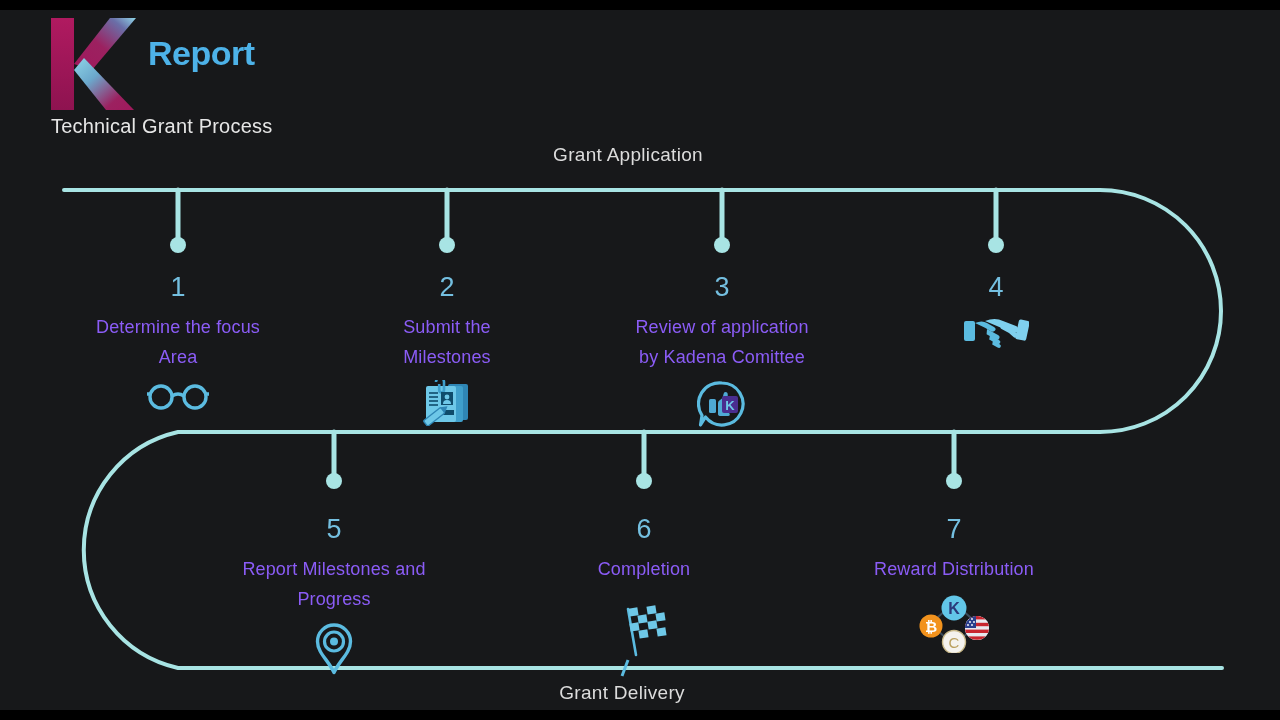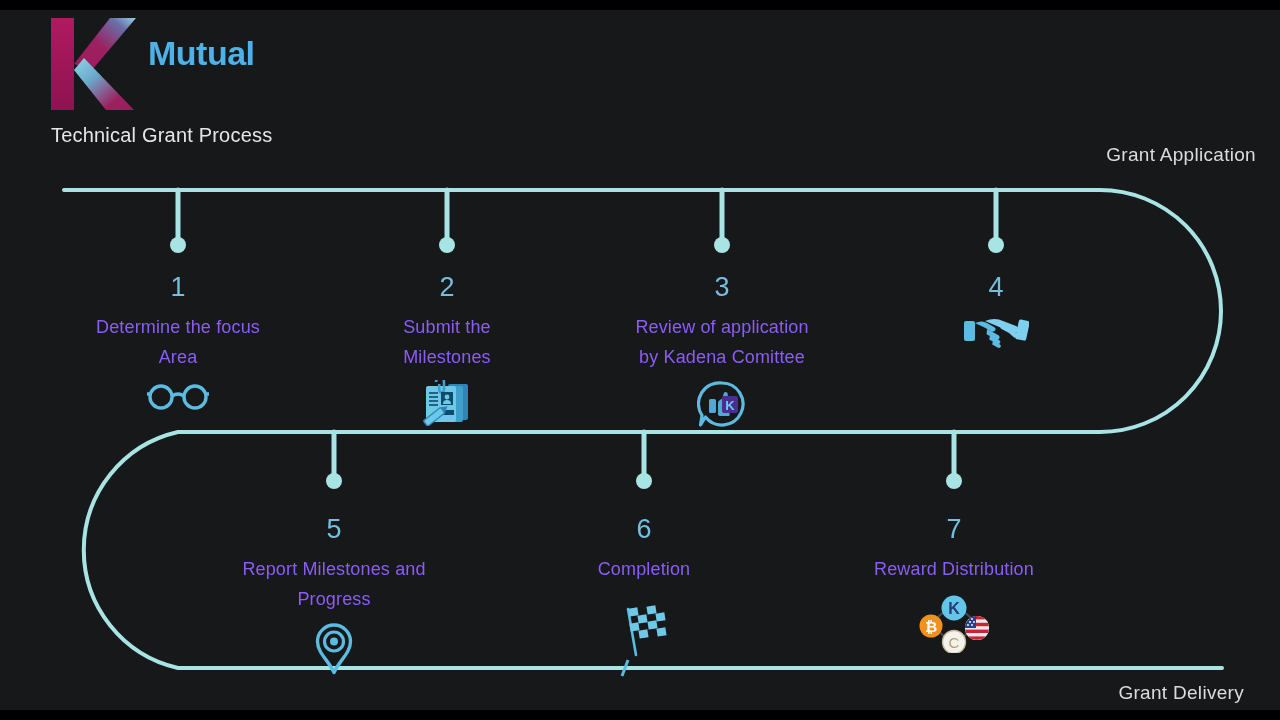--- a/index.html
+++ b/index.html
@@ -33,37 +33,37 @@
   #brand-name {
     color:#4db2e8;
     font-size:34px;
     font-weight:bold;
     letter-spacing:-0.5px;
     margin-left:8px;
     margin-top:20px;
     white-space:nowrap;
   }
   #subtitle {
-    position:absolute; left:51px; top:124px;
+    position:absolute; left:51px; top:115px;
     color:#e6e6e6;
     font-size:20px;
     font-weight:300;
     letter-spacing:0.2px;
     white-space:nowrap;
   }
 
   
   .track-label {
     position:absolute;
     color:#dcdcdc;
     font-size:19px;
     font-weight:300;
     letter-spacing:0.3px;
     white-space:nowrap;
-    text-align:right;
+    text-align:center;
   }
   #label-top   { top:144px; left:0; width:1256px; }
   #label-bottom{ top:682px; left:0; width:1244px; }
 
   
   #track {
     position:absolute; left:0; top:0;
     width:1280px; height:720px;
     z-index:5;
     pointer-events:none;
@@ -130,21 +130,21 @@
           </linearGradient>
         </defs>
 
         <rect x="3" y="4" width="23" height="92" fill="url(#kgrad3)"></rect>
 
         <polygon points="26,50 62,4 88,4 44,56" fill="url(#kgrad1)"></polygon>
 
         <polygon points="36,44 86,96 58,96 26,56" fill="url(#kgrad2)"></polygon>
       </svg>
     </span>
-    <span id="brand-name">Mutual</span>
+    <span id="brand-name">Report</span>
   </div>
 
   <div id="subtitle">Technical Grant Process</div>
 
   <div id="label-top" class="track-label">Grant Application</div>
   <div id="label-bottom" class="track-label">Grant Delivery</div>
 
   <svg id="track" viewBox="0 0 1280 720" xmlns="http://www.w3.org/2000/svg">
     <g fill="none" stroke="#a8e4e4" stroke-width="4" stroke-linecap="round">
 

